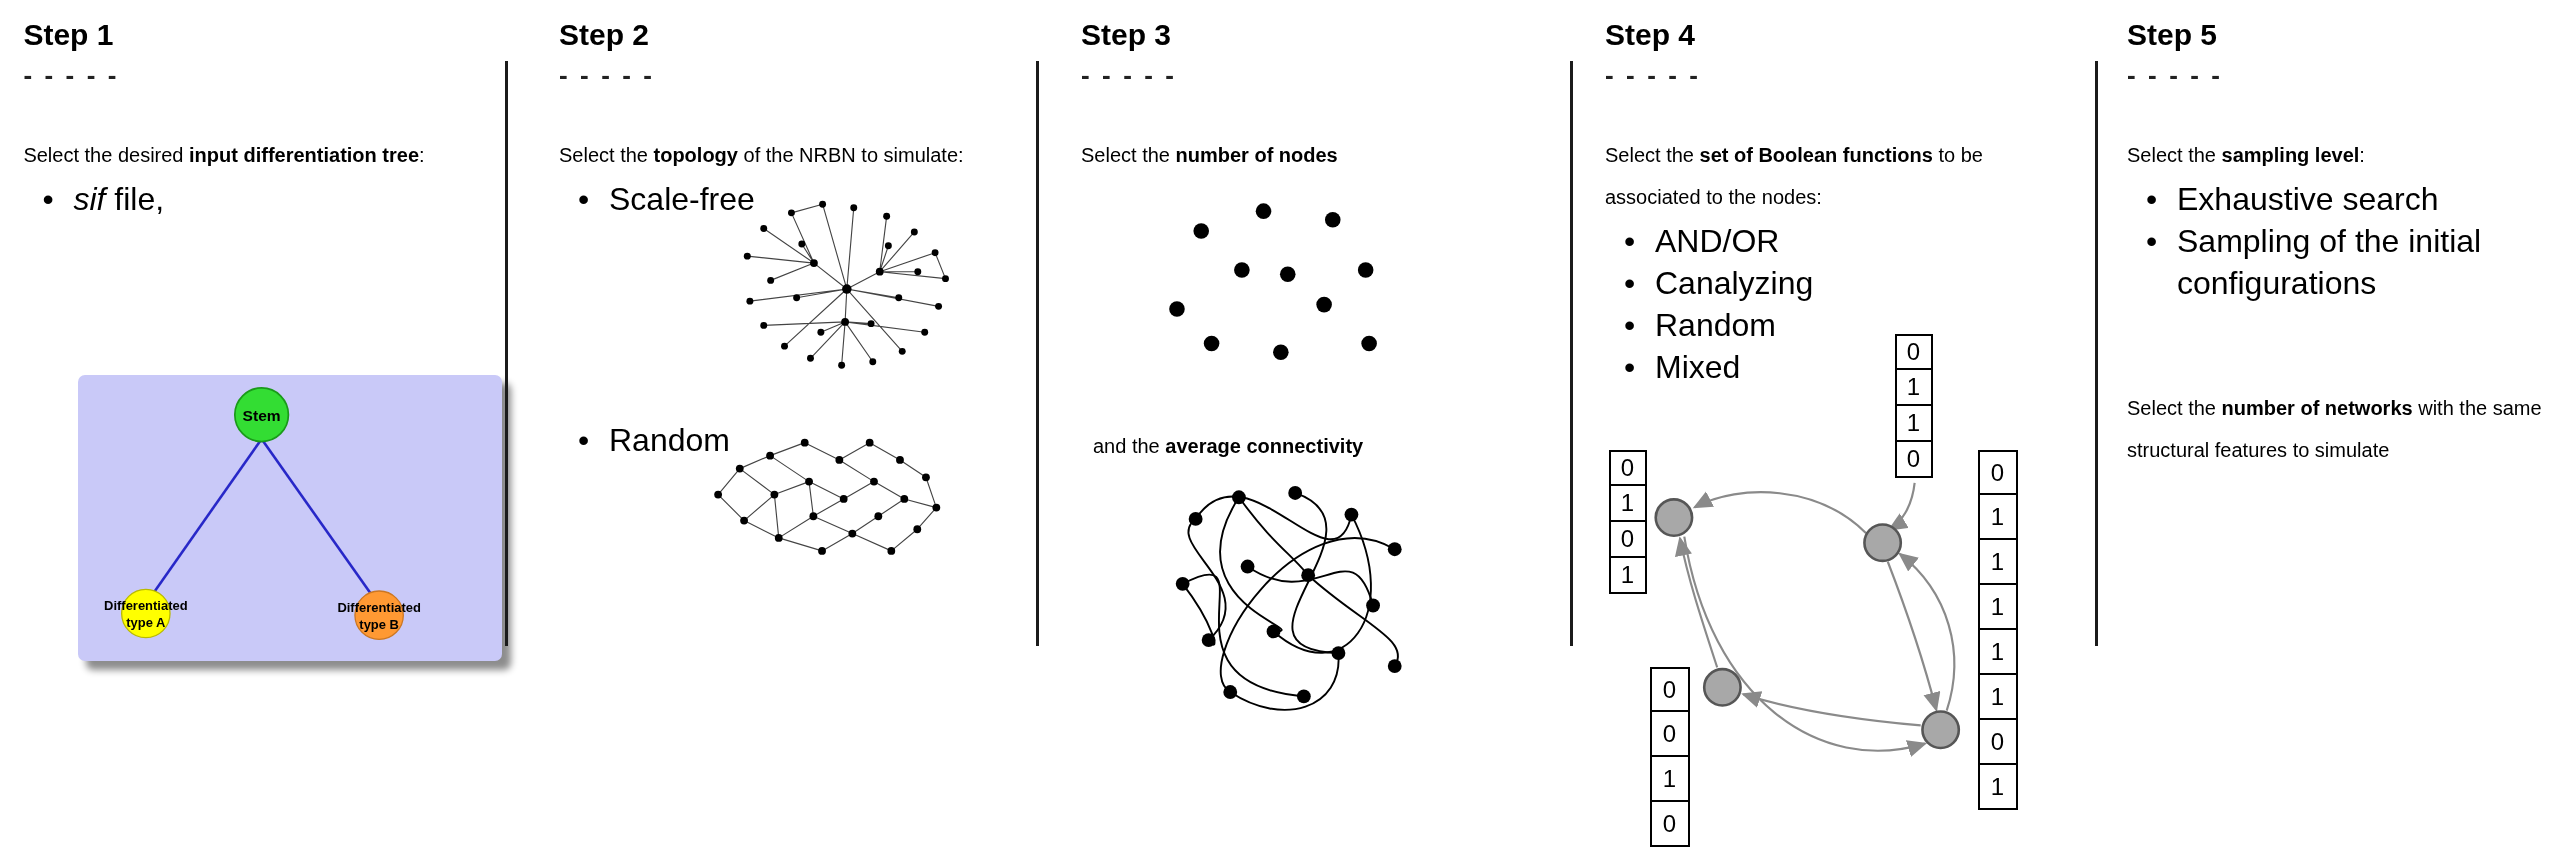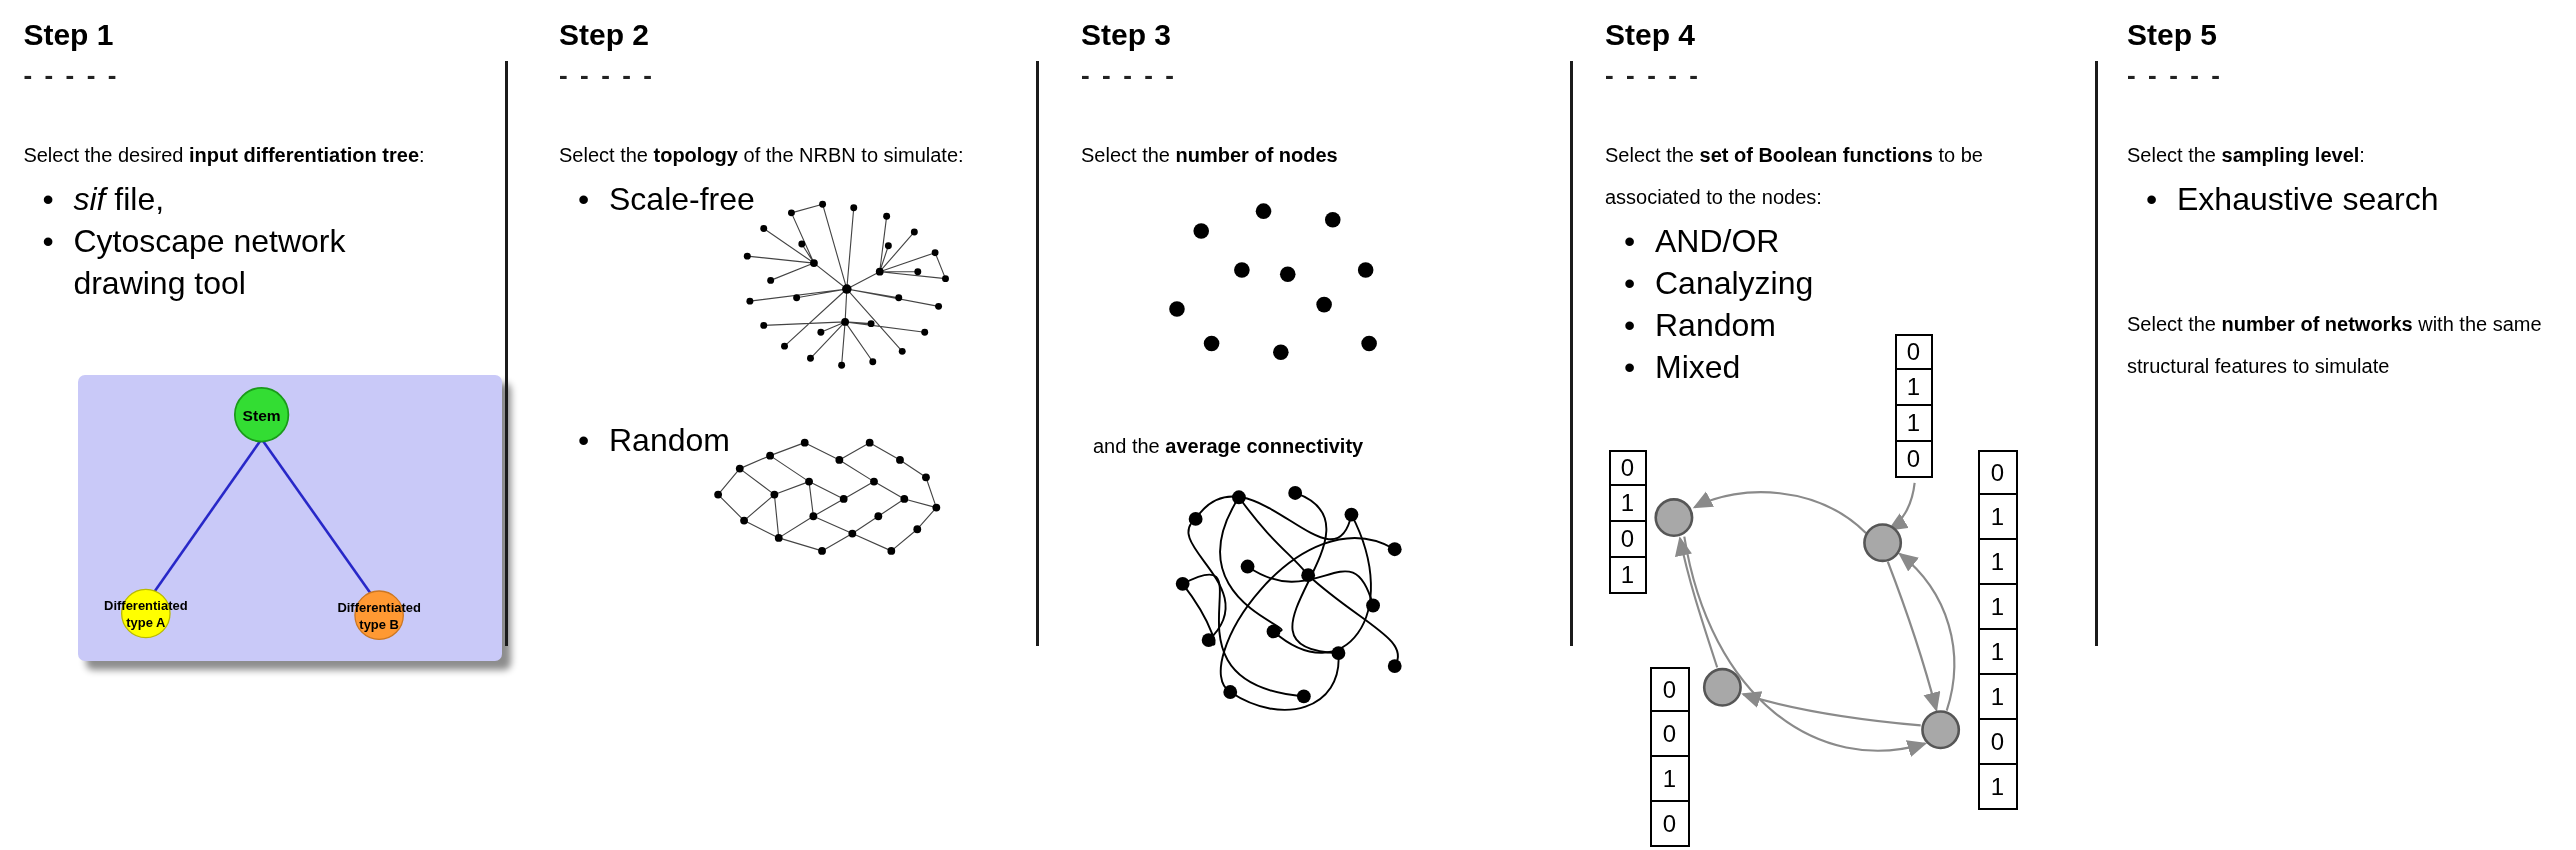--- a/index.html
+++ b/index.html
@@ -88,21 +88,20 @@
 <body>
 
 <div id="page">
 
   <div class="col" id="col1">
     <div class="step-title">Step 1</div>
     <div class="dashes">- - - - -</div>
     <p class="body-text intro"><span>Select the desired </span><b>input differentiation tree</b><span>:</span></p>
     <ul class="bullets">
       <li><i>sif</i><span> file,</span></li>
-      <li><span>Cytoscape network drawing tool</span></li>
     </ul>
 
     <div class="graphic" id="tree-box">
       <svg width="356" height="286" viewBox="0 0 411 331">
         <line x1="212" y1="74" x2="80" y2="262" stroke-width="3" stroke="#2828c8"></line>
         <line x1="212" y1="74" x2="346" y2="264" stroke-width="3" stroke="#2828c8"></line>
         <circle cx="212" cy="46" r="31" stroke="#1a9a1a" stroke-width="2" fill="#33dd33"></circle>
         <text x="212" y="53" class="tree-label">Stem</text>
         <circle cx="78" cy="276" r="28" stroke="#b9b900" stroke-width="1.5" fill="#ffff00"></circle>
         <circle cx="348" cy="278" r="28" stroke="#cc7722" stroke-width="1.5" fill="#ff9933"></circle>
@@ -332,18 +331,19 @@
   </div>
 
   <div class="divider" id="divider4"></div>
 
   <div class="col" id="col5">
     <div class="step-title">Step 5</div>
     <div class="dashes">- - - - -</div>
     <p class="body-text intro"><span>Select the </span><b>sampling level</b><span>:</span></p>
     <ul class="bullets">
       <li><span>Exhaustive search</span></li>
+      <li><span>Sampling of the initial configurations</span></li>
     </ul>
     <p class="body-text" id="step5-second"><span>Select the </span><b>number of networks</b><span> with the same structural features to simulate</span></p>
   </div>
 
 </div>
 
 
 </body></html>

